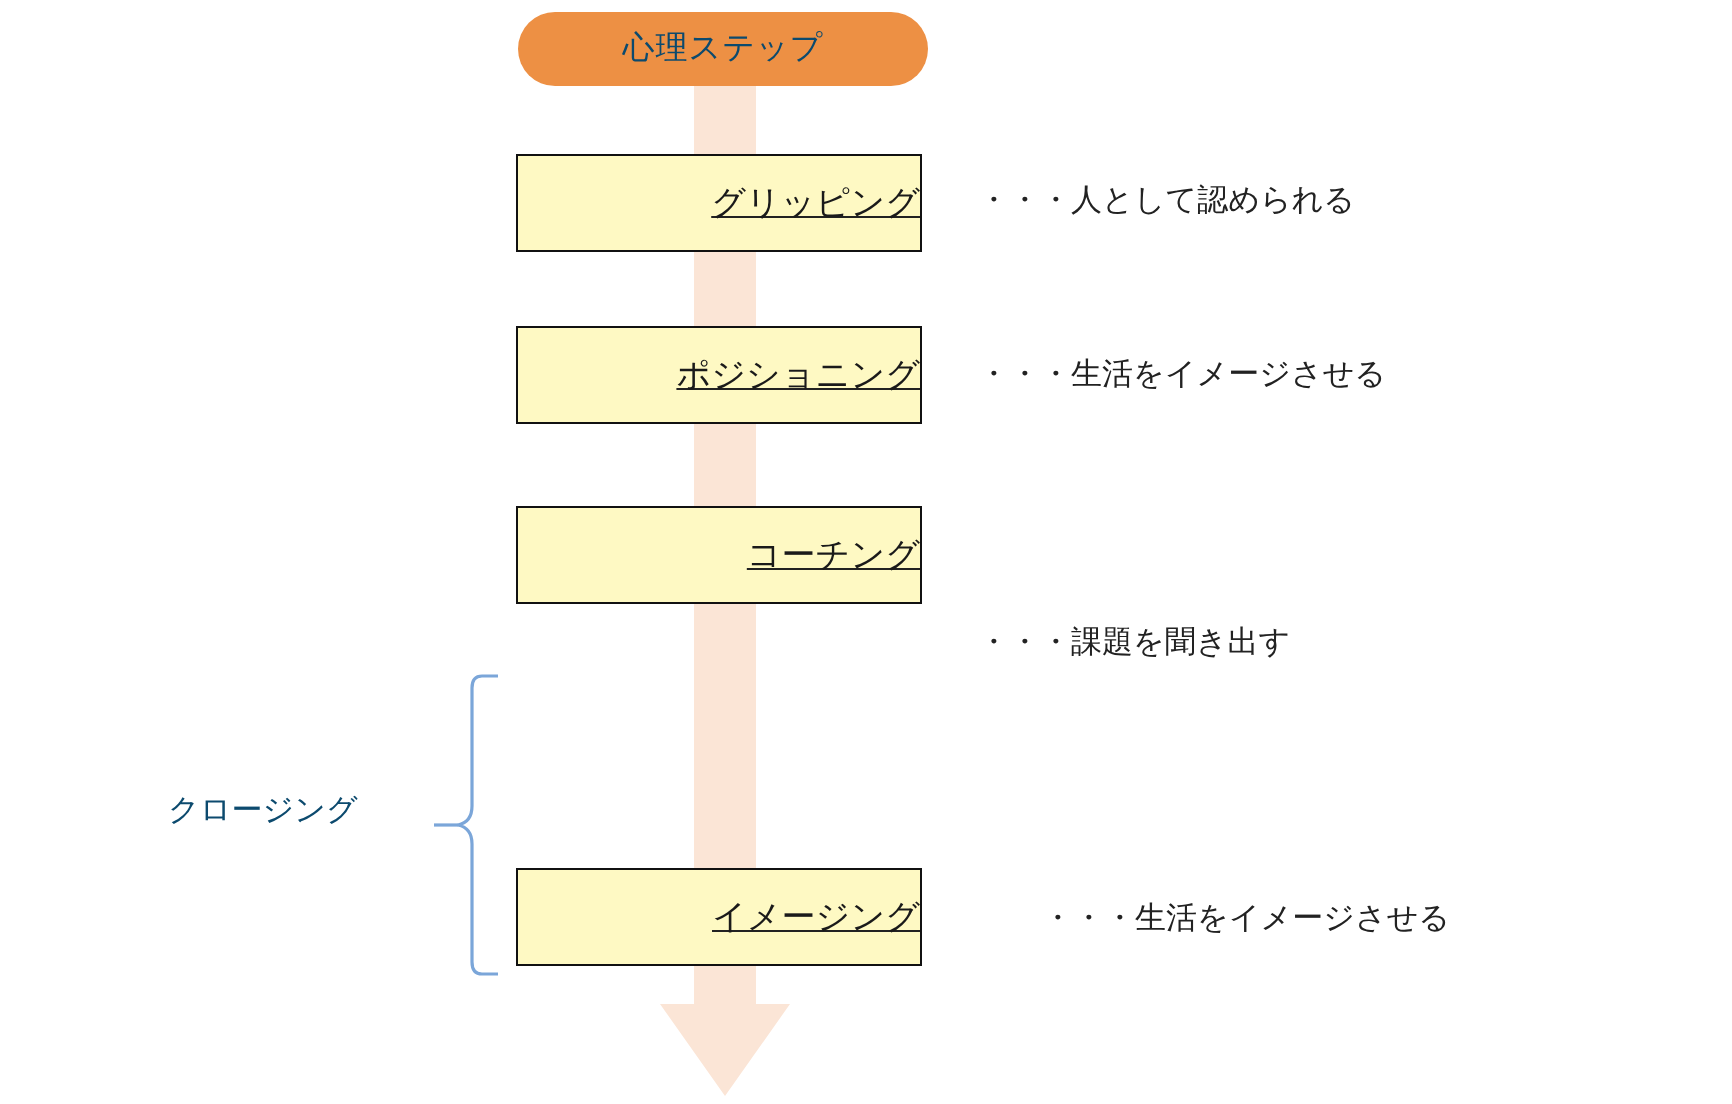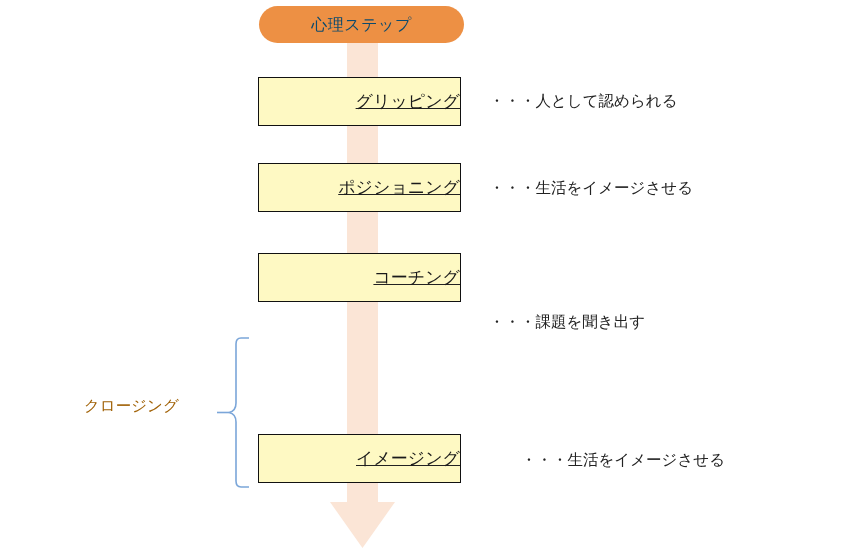--- a/index.html
+++ b/index.html
@@ -95,21 +95,21 @@
     top: 335px;
     width: 36px;
     height: 155px;
     z-index: 2;
   }
   .group-label {
     position: absolute;
     left: 84px;
     top: 398px;
     font-size: 15.5px;
-    color: #a16207;
+    color: #0c4a6e;
     white-space: nowrap;
     line-height: 1;
     z-index: 3;
   }
 </style>
 </head>
 <body>
 
 <div id="canvas">
 

